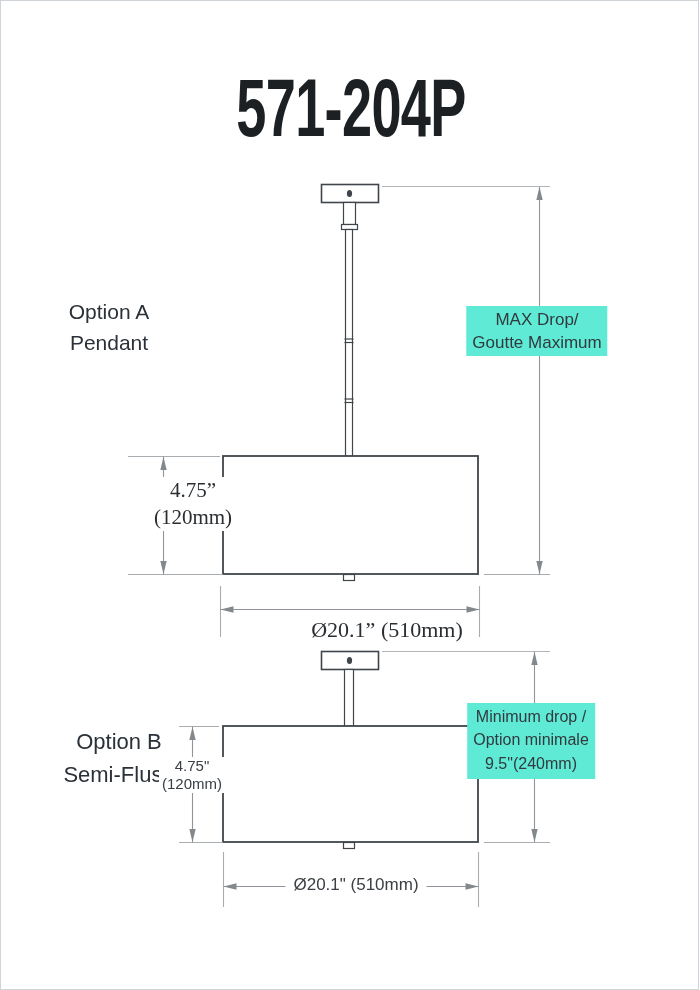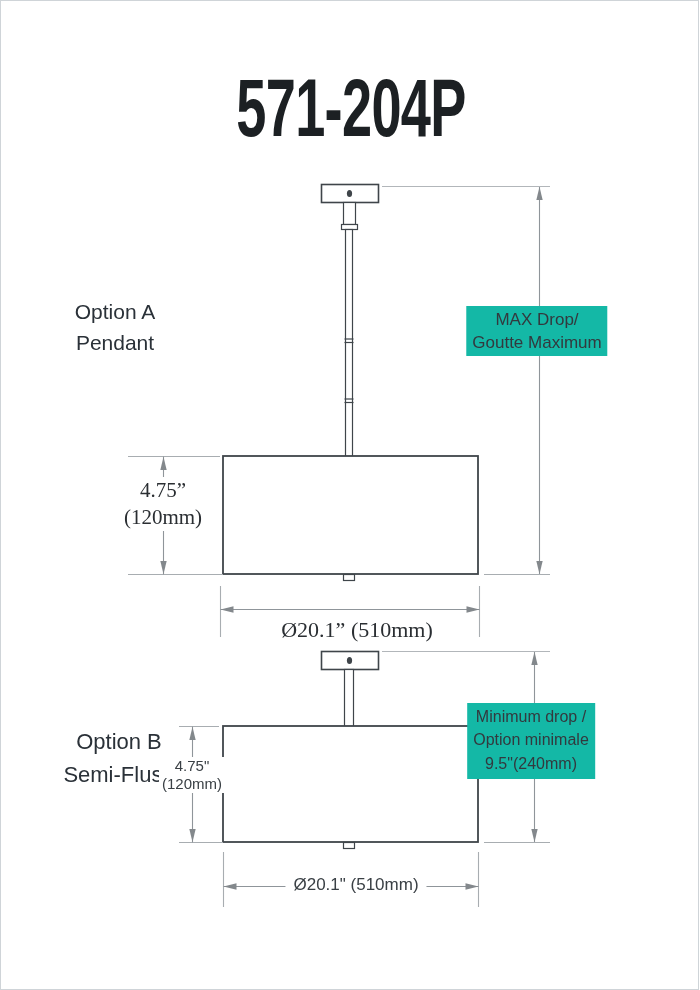--- a/index.html
+++ b/index.html
@@ -25,28 +25,29 @@
     color:#1c2023;
   }
   .option-label{
     font-size:21px;line-height:31px;font-weight:400;
     color:#2a3138;text-align:center;
   }
   .dim-serif{
     font-family:"Liberation Serif", serif;
     color:#2a2e32;
     background:#ffffff;
+    margin-left:30px;
   }
   .dim-sans{
     font-family:"Liberation Sans", sans-serif;
     color:#3a4045;
     background:#ffffff;
   }
   .max-drop-block,.min-drop-block{
-    background:#14b8a6;
+    background:#5eead4;
     padding:2px 6px;
     text-align:center;
   }
   .max-drop-block .l1,.max-drop-block .l2{font-size:17px;line-height:23px;color:#33393e;}
   .max-drop-block .l3{font-family:"Liberation Serif", serif;font-size:22px;line-height:28px;color:#2a2e32;}
   .min-drop-block .l1,.min-drop-block .l2{font-size:16px;line-height:23px;color:#33393e;}
   .min-drop-block .l3{font-size:16px;line-height:26px;color:#33393e;}
   .height-a{left:162px;top:476px;font-size:21px;line-height:27px;padding:0 4px;}
   .dia-a{left:356px;top:615px;font-size:22px;line-height:28px;padding:0 8px;}
   .height-b{left:191px;top:756px;font-size:15px;line-height:18px;padding:0 3px;}
@@ -127,21 +128,21 @@
         <polygon points="533.5,651 530.3,664 536.7,664"></polygon>
         <polygon points="533.5,841 530.3,828 536.7,828"></polygon>
         <polygon points="222.5,885.5 235.5,882.3 235.5,888.7"></polygon>
         <polygon points="477.5,885.5 464.5,882.3 464.5,888.7"></polygon>
       </g>
     </g>
   </svg>
 
   <div class="txt page-title">571-204P</div>
 
-  <div class="txt option-label center-anchor" style="left:108px;top:295px;margin-left:6px;">
+  <div class="txt option-label center-anchor" style="left:108px;top:295px;">
     <div>Option A</div>
     <div>Pendant</div>
   </div>
 
   <div class="txt max-drop-block center-anchor" style="left:536px;top:305px;">
     <div class="l1">MAX Drop/</div>
     <div class="l2">Goutte Maximum</div>
   </div>
 
   <div class="txt dim-serif center-anchor height-a">

